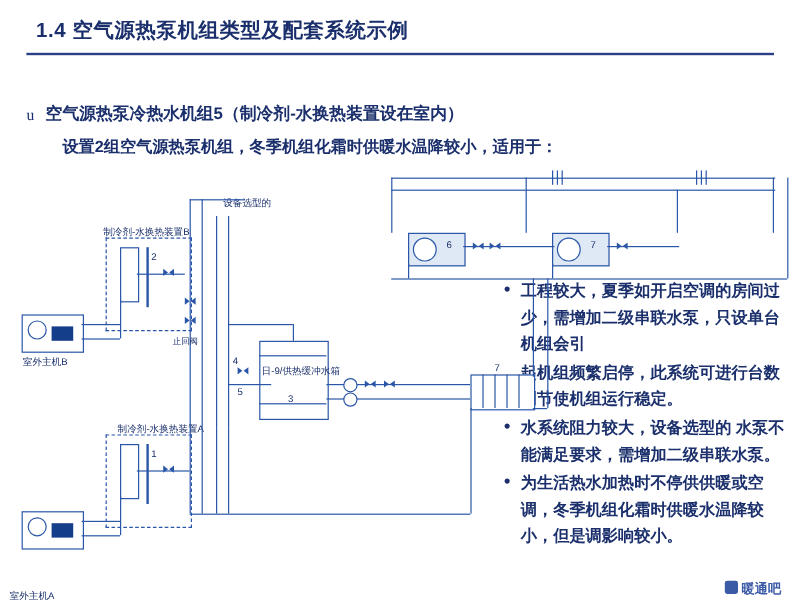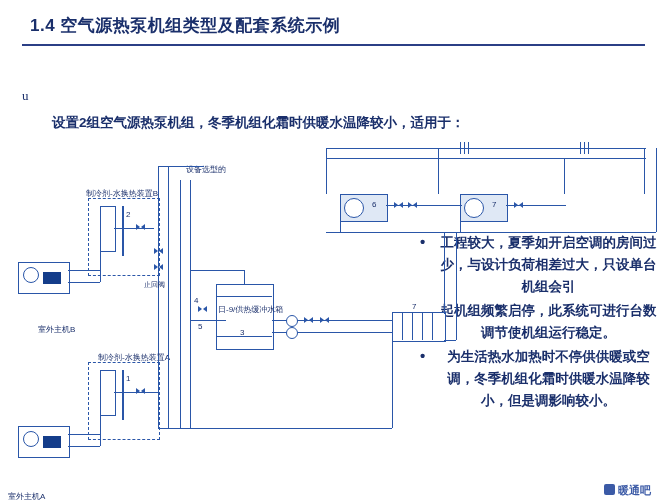--- a/index.html
+++ b/index.html
@@ -3,21 +3,21 @@
 <meta charset="utf-8">
 <style>
   html,body{margin:0;padding:0;}
   body{
     width:667px;height:500px;
     background:#ffffff;
     font-family:"Liberation Sans","DejaVu Sans",sans-serif;
     position:relative;
     overflow:hidden;
   }
-  .slide{position:absolute;left:0;top:0;width:667px;height:500px;text-align:center;}
+  .slide{position:absolute;left:0;top:0;width:667px;height:500px;}
 
   
   .title{
     position:absolute;left:30px;top:14px;
     font-size:17px;font-weight:bold;color:#1a2f6b;
     letter-spacing:0.5px;
   }
   .title-rule{
     position:absolute;left:22px;top:44px;width:623px;height:2px;
     background:#2b3f86;
@@ -101,25 +101,27 @@
 </style>
 </head>
 <body>
 
 <div class="slide">
 
   <div class="title">1.4  空气源热泵机组类型及配套系统示例</div>
   <div class="title-rule"></div>
 
   <div class="u-mark">u</div>
+  <div class="head1">空气源热泵冷热水机组5（制冷剂-水换热装置设在室内）</div>
   <div class="head2">设置2组空气源热泵机组，冬季机组化霜时供暖水温降较小，适用于：</div>
 
   <div class="bullets">
-    <div class="bl">工程较大，夏季如开启空调的房间过少，与设计负荷相差过大，只设单台机组会引</div>
+    <div class="bl">工程较大，夏季如开启空调的房间过少，需增加二级串联水泵，只设单台机组会引</div>
     <div class="bl cont">起机组频繁启停，此系统可进行台数调节使机组运行稳定。</div>
+    <div class="bl">水系统阻力较大，设备选型的  水泵不能满足要求，需增加二级串联水泵。</div>
     <div class="bl">为生活热水加热时不停供供暖或空调，冬季机组化霜时供暖水温降较小，但是调影响较小。</div>
   </div>
 
   <div class="diagram">
 
     <div class="ln lnh" style="left:318px;top:12px;width:320px;"></div>
     <div class="ln lnh" style="left:318px;top:22px;width:320px;"></div>
     <div class="ln lnv" style="left:318px;top:12px;height:46px;"></div>
     <div class="ln lnv" style="left:430px;top:12px;height:46px;"></div>
     <div class="ln lnv" style="left:556px;top:22px;height:36px;"></div>
@@ -169,21 +171,21 @@
     <div class="ln lnh" style="left:150px;top:30px;width:46px;"></div>
 
     <div class="valve" style="left:146px;top:112px;"></div>
     <div class="valve" style="left:146px;top:128px;"></div>
     <div class="lbl lbl-sm" style="left:136px;top:144px;">止回阀</div>
 
     <div class="outdoor" style="left:10px;top:126px;width:50px;height:30px;">
       <div class="fan"></div>
       <div class="blk" style="left:24px;top:9px;width:18px;height:12px;"></div>
     </div>
-    <div class="lbl" style="left:30px;top:160px;margin-top:28px;">室外主机B</div>
+    <div class="lbl" style="left:11px;top:160px;">室外主机B</div>
     <div class="ln lnh" style="left:60px;top:134px;width:32px;"></div>
     <div class="ln lnh" style="left:60px;top:146px;width:32px;"></div>
     <div class="ln lnv" style="left:92px;top:114px;height:32px;"></div>
 
     <div class="tank" style="left:208px;top:148px;width:56px;height:64px;"></div>
     <div class="ln lnh" style="left:208px;top:160px;width:56px;"></div>
     <div class="ln lnh" style="left:208px;top:200px;width:56px;"></div>
     <div class="lbl" style="left:210px;top:168px;">日-9/供热缓冲水箱</div>
     <div class="lbl" style="left:232px;top:192px;">3</div>
     <div class="ln lnv" style="left:236px;top:134px;height:14px;"></div>

